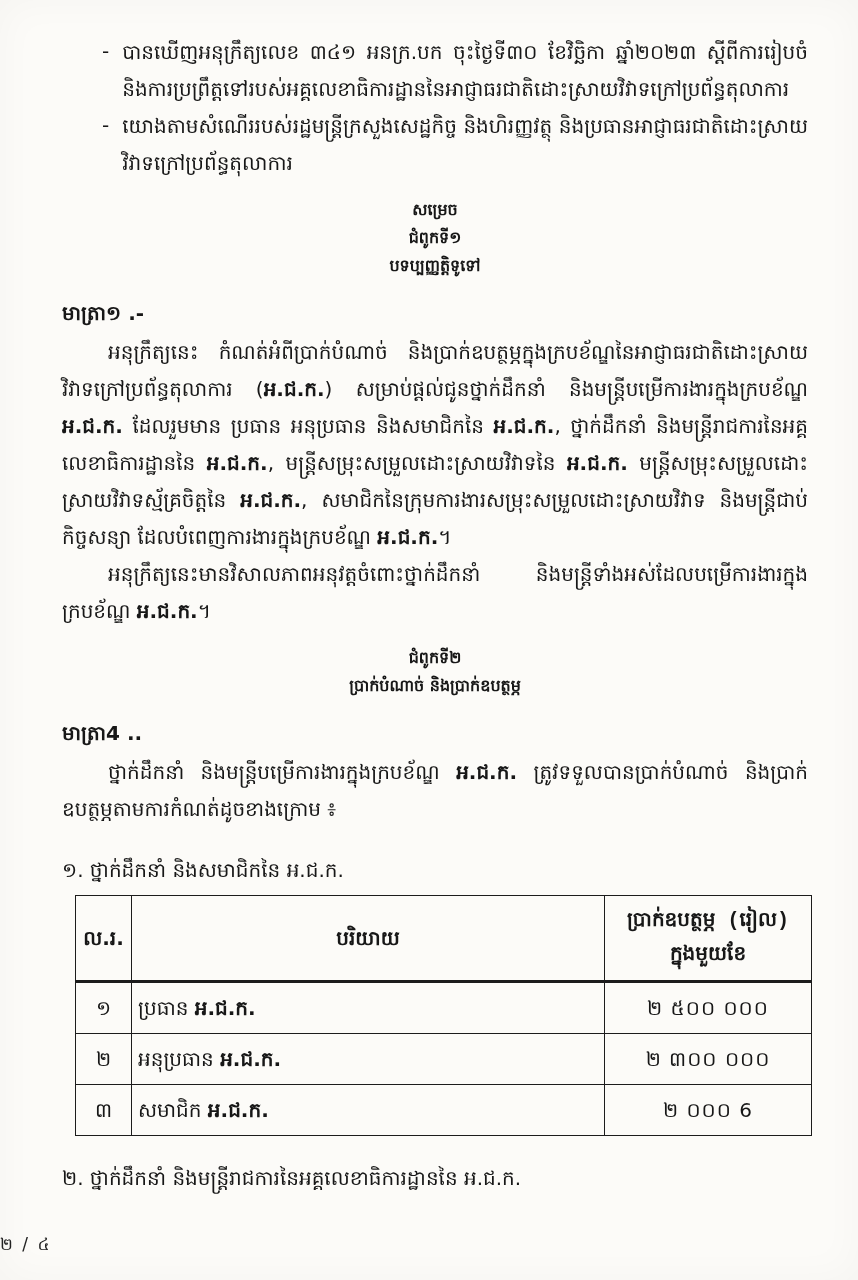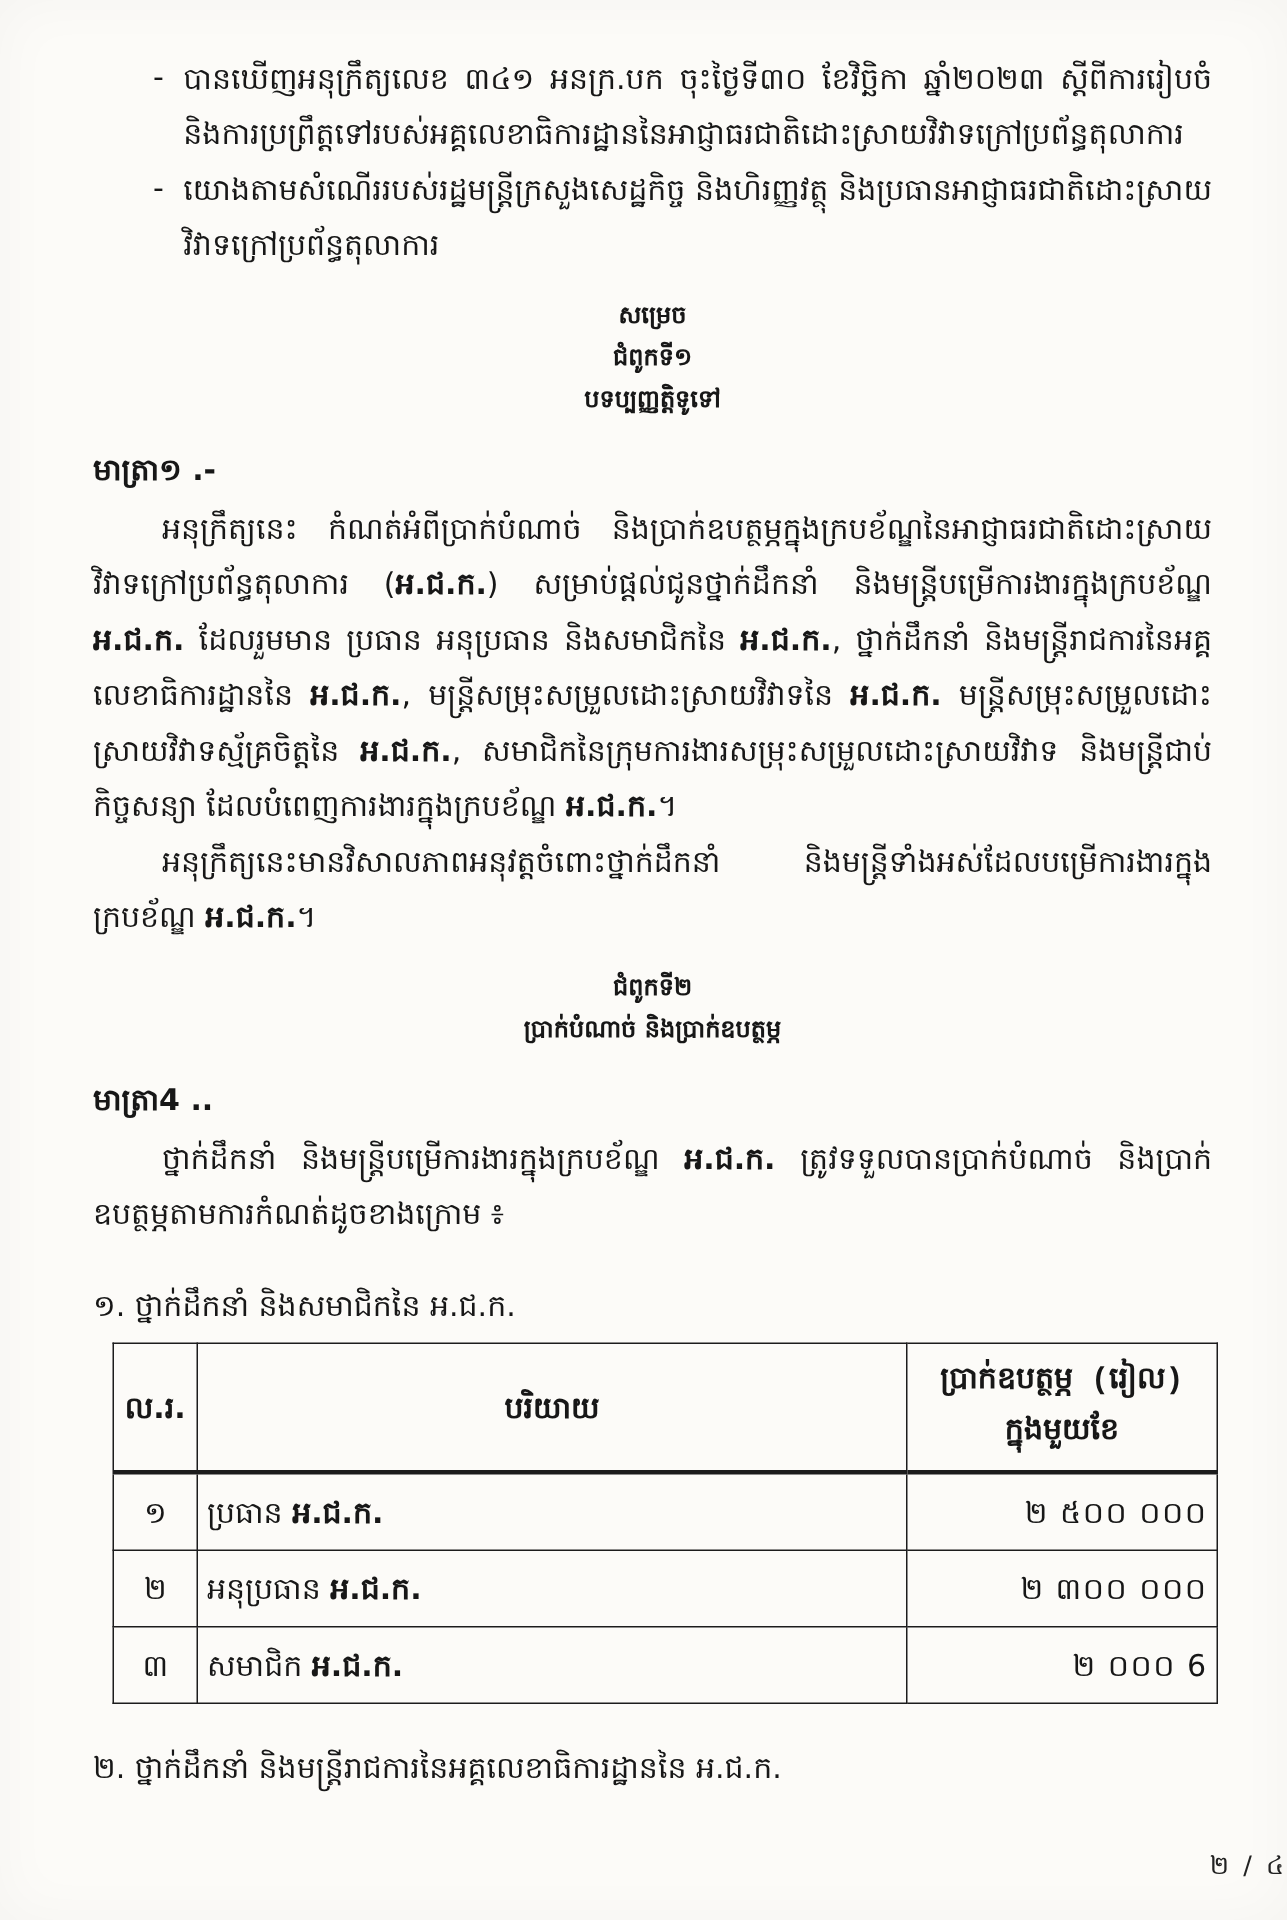--- a/index.html
+++ b/index.html
@@ -43,26 +43,26 @@
     font-weight:700;text-align:center;
     border-bottom:3px solid #1c1c1c;
     padding-top:8px;padding-bottom:8px;
     line-height:1.7;
   }
   col.c-no{width:56px;}
   col.c-desc{width:473px;}
   col.c-amt{width:207px;}
   td.no-cell{text-align:center;height:44px;}
   td.desc-cell{text-align:left;padding-left:12px;}
-  td.amount-cell{text-align:right;padding-right:14px;letter-spacing:1px;}
+  td.amount-cell{text-align:center;padding-right:14px;letter-spacing:1px;}
   .amt-head-line{display:block;font-family:Liberation Mono, monospace;}
   
   .footer{
     position:absolute;left:0;right:0;bottom:20px;
-    text-align:right;font-size:17px;color:#222;
+    text-align:left;font-size:17px;color:#222;
     letter-spacing:2px;
   }
 </style>
 </head>
 <body>
 
 <div class="page">
 
   <div class="bullet-list">
     <div class="bullet-item">

